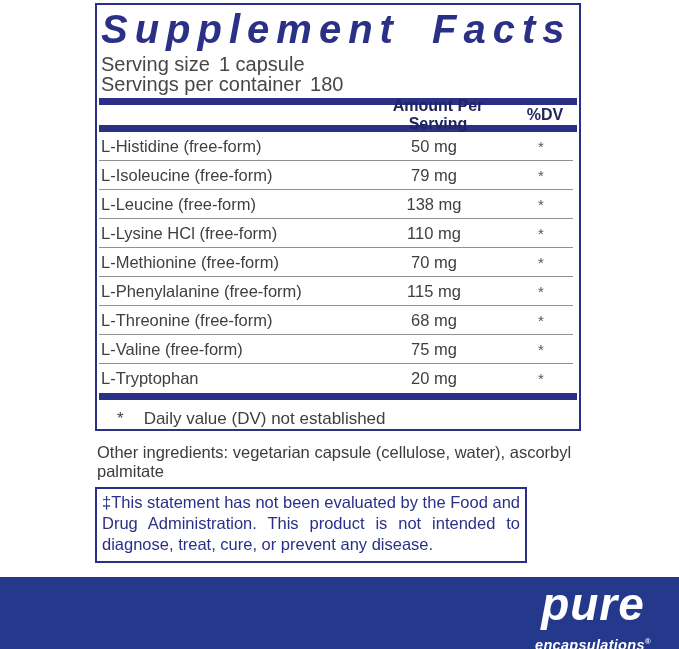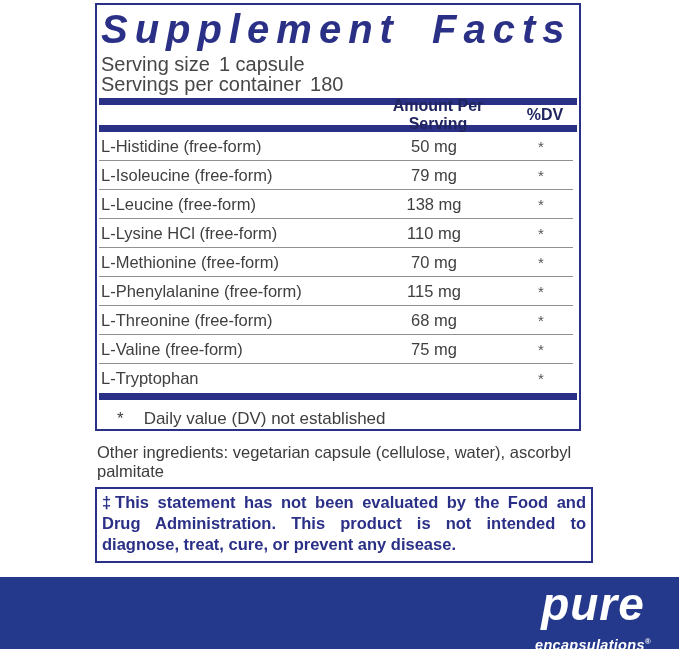--- a/index.html
+++ b/index.html
@@ -66,24 +66,24 @@
     font-size: 17px; color: var(--text_gray);
   }
   .footnote-text { margin-left: 20px; }
   .other-line {
     position: absolute; left: 97px; top: 443px;
     width: 486px;
     font-size: 16.5px; color: #3c3c3c;
   }
   .fda-box {
     position: absolute; left: 95px; top: 487px;
-    width: 498px; box-sizing: border-box;
+    width: 432px; box-sizing: border-box;
     border: 2px solid var(--navy);
     padding: 3px 5px 6px 5px;
-    color: var(--navy); font-weight: bold;
+    color: var(--navy); font-weight: normal;
     font-size: 16.5px; line-height: 21px;
   }
   .fda-line.just { text-align: justify; text-align-last: justify; }
   .brand-banner {
     position: absolute; left: 0; top: 577px;
     width: 679px; height: 72px;
     background: var(--banner_blue);
   }
   .brand-logo {
     position: absolute; right: 28px; top: 8px;
@@ -169,20 +169,21 @@
   </div>
 
   <div class="s-row">
     <div class="col-name">L-Valine (free-form)</div>
     <div class="col-amt">75 mg</div>
     <div class="col-dv">*</div>
   </div>
 
   <div class="s-row">
     <div class="col-name">L-Tryptophan</div>
+    <div class="col-amt">20 mg</div>
     <div class="col-dv">*</div>
   </div>
 </div>
 
   <div class="bar"></div>
 
   <div class="footnote">
     <span>*</span>
     <span class="footnote-text">Daily value (DV) not established</span>
   </div>

